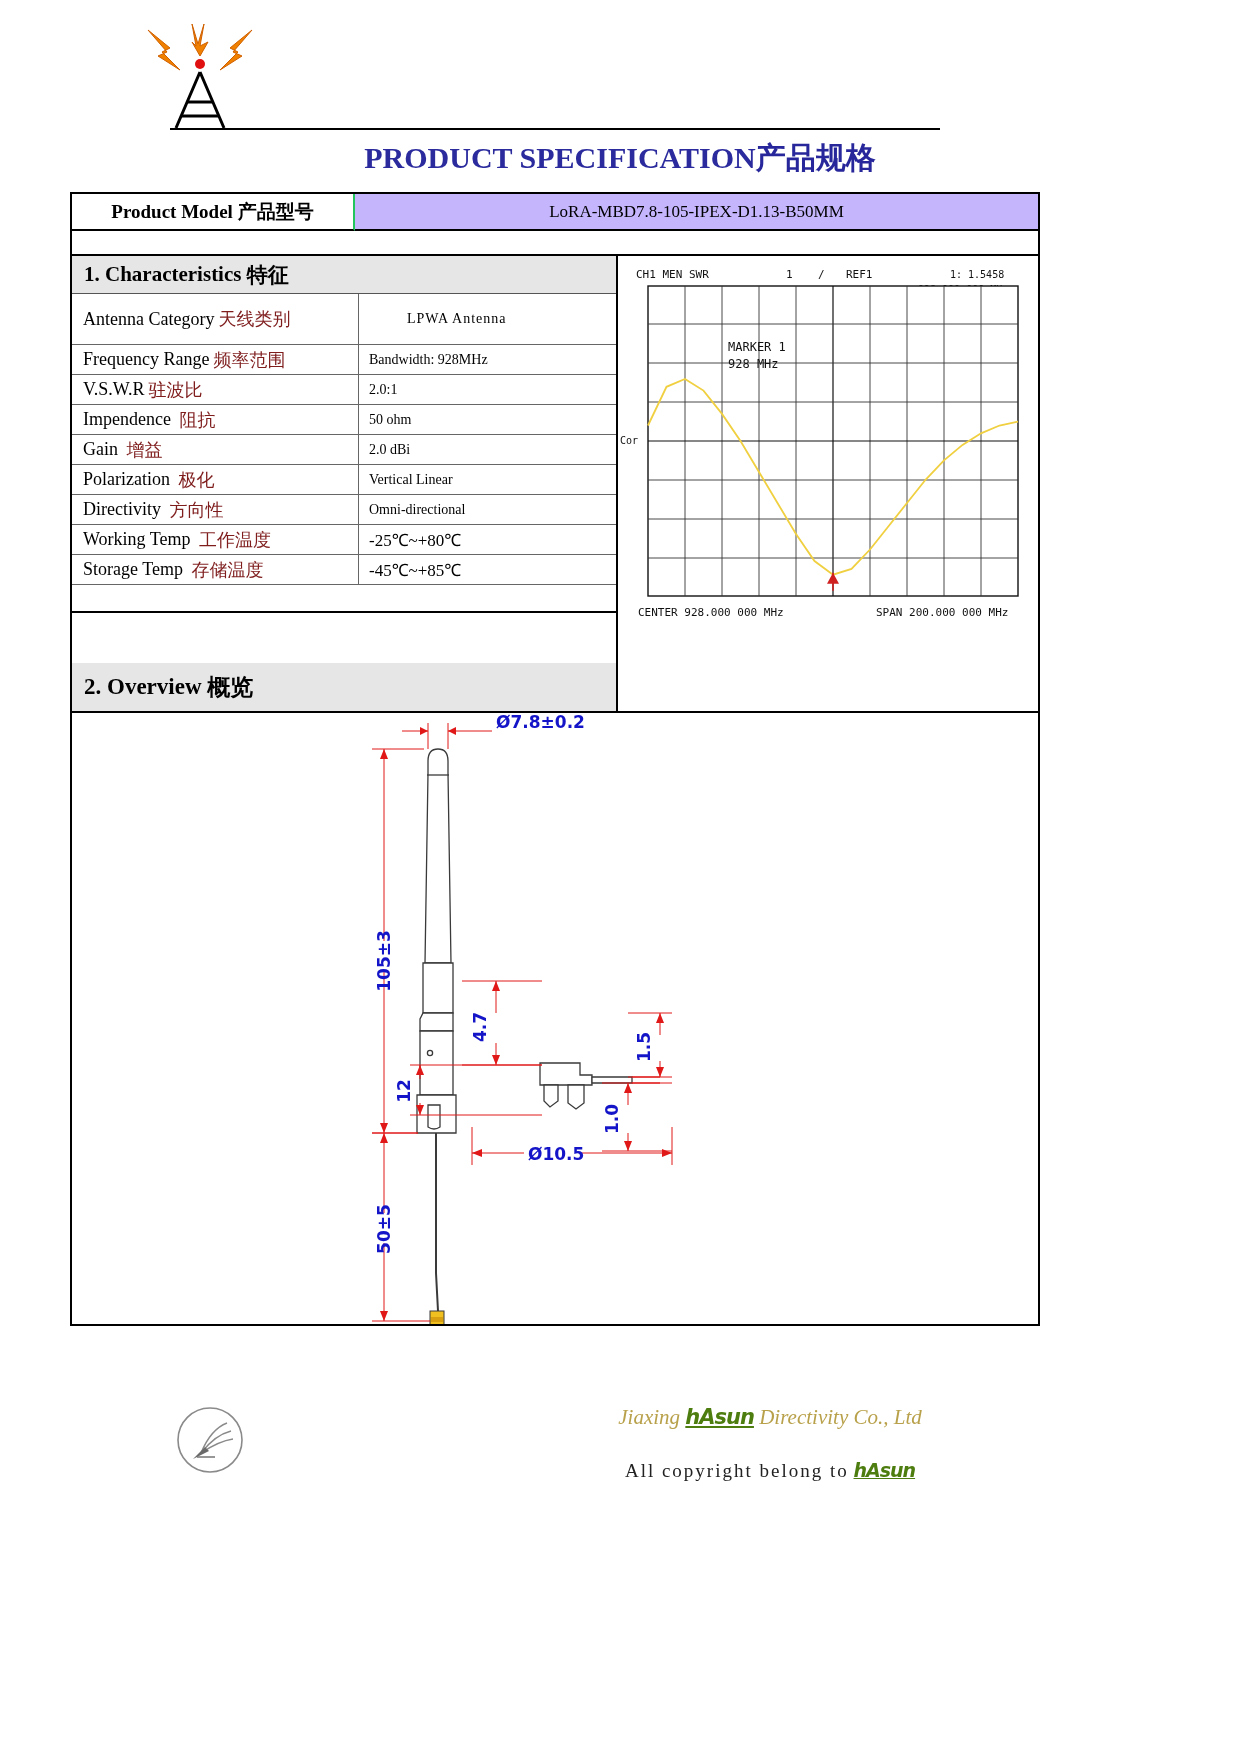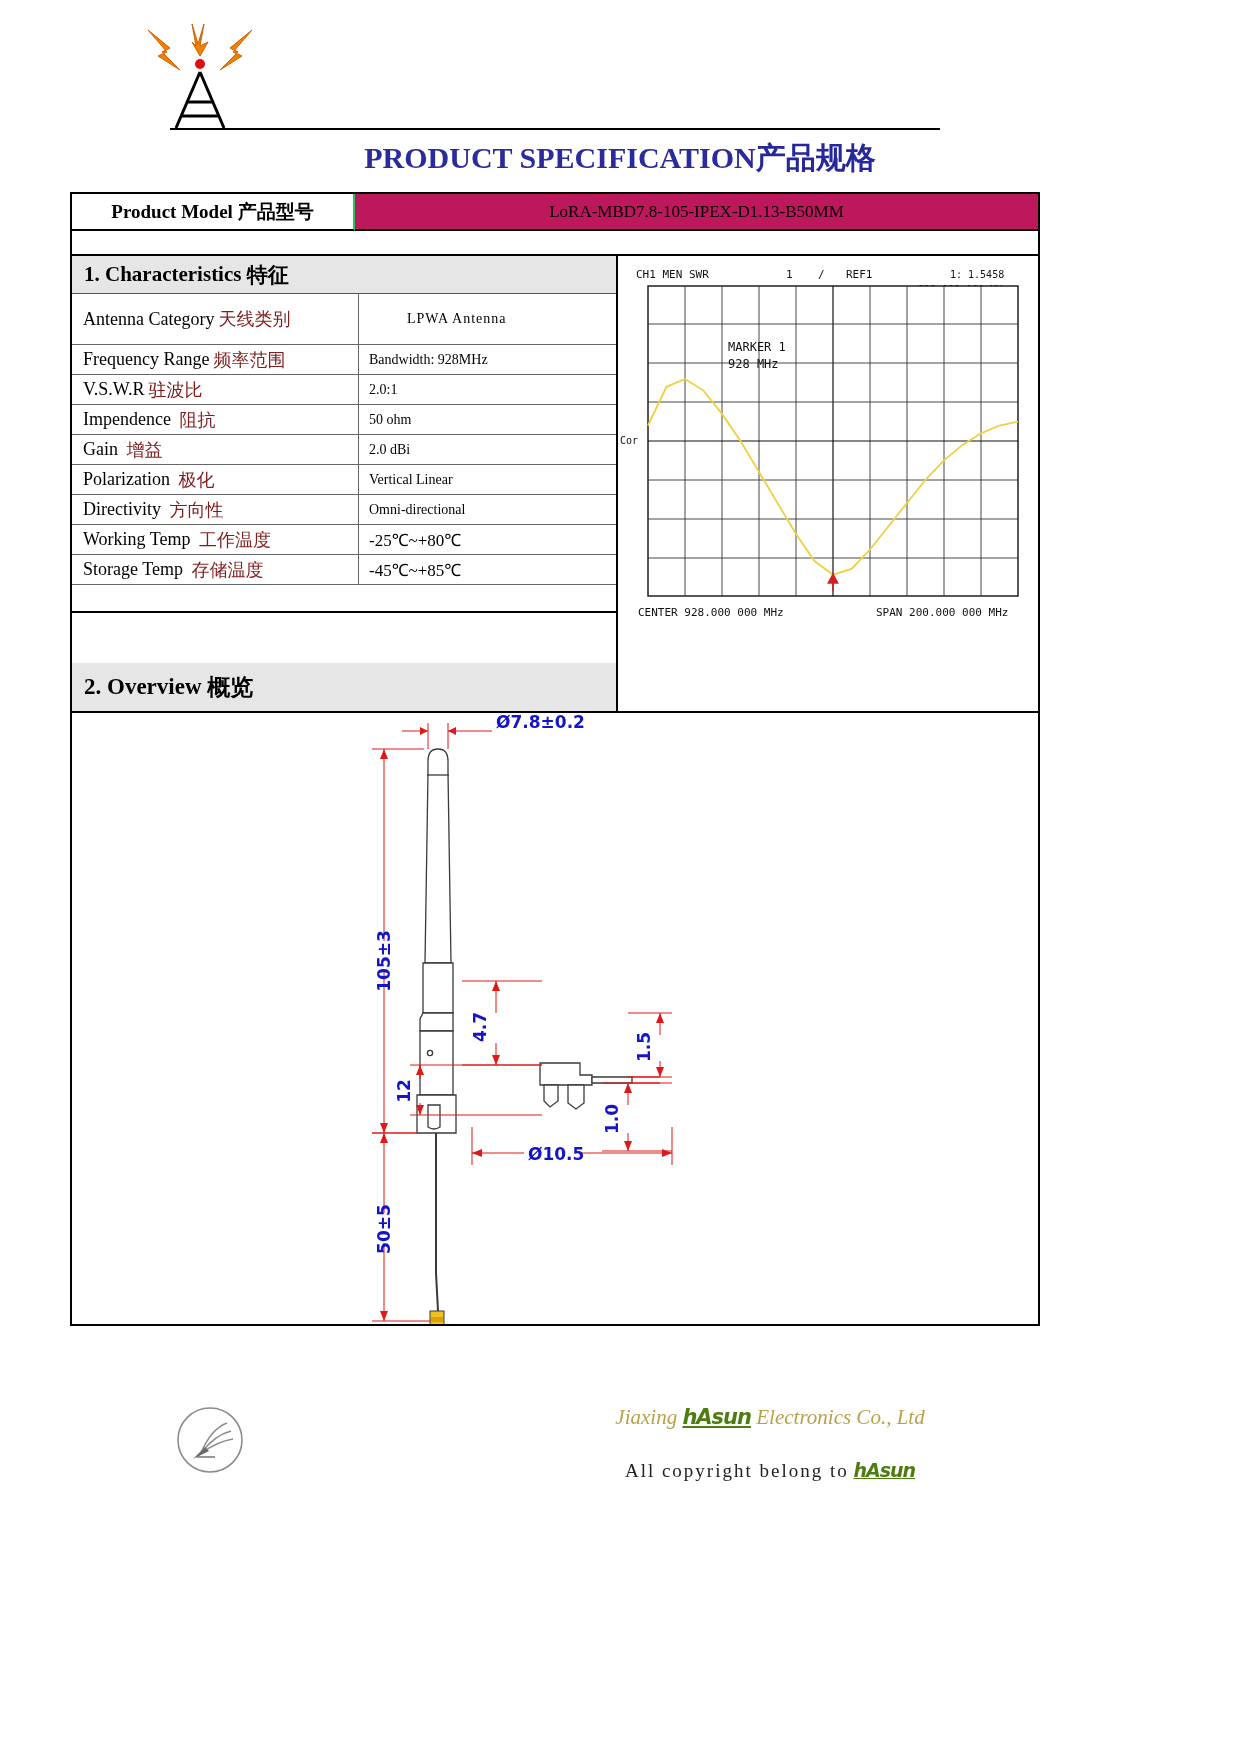--- a/index.html
+++ b/index.html
@@ -70,21 +70,21 @@
     border-bottom: 2px solid #000;
     box-sizing: border-box;
     display: flex;
     align-items: center;
     justify-content: center;
     font-size: 19px;
     font-weight: bold;
   }
   #model-value {
     flex: 1;
-    background: #be185d;
+    background: #c4b5fd;
     border-bottom: 2px solid #000;
     box-sizing: border-box;
     display: flex;
     align-items: center;
     justify-content: center;
     font-size: 17px;
   }
   #spacer-row {
     position: absolute;
     left: 0;
@@ -512,18 +512,18 @@
     <path d="M26 48 Q36 24 52 18" stroke="#8a8a8a" stroke-width="1.4" fill="none"></path>
     <path d="M26 48 Q40 30 56 26" stroke="#8a8a8a" stroke-width="1.4" fill="none"></path>
     <path d="M26 48 Q44 36 58 34" stroke="#8a8a8a" stroke-width="1.4" fill="none"></path>
     <path d="M18 54 L30 42 L34 46 Z" fill="#6a6a6a"></path>
     <path d="M22 52 L40 52" stroke="#6a6a6a" stroke-width="1.4"></path>
   </svg>
 </div>
 <div id="footer-company">
   <span>Jiaxing</span>
   <span class="brandmark">hAsun</span>
-  <span>Electronics Co., Ltd</span>
+  <span>Directivity Co., Ltd</span>
 </div>
 <div id="footer-copy">
   <span class="footer-copy-sp">All  copyright  belong  to</span>
   <span class="brandmark">hAsun</span>
 </div>
 
 </body></html>

